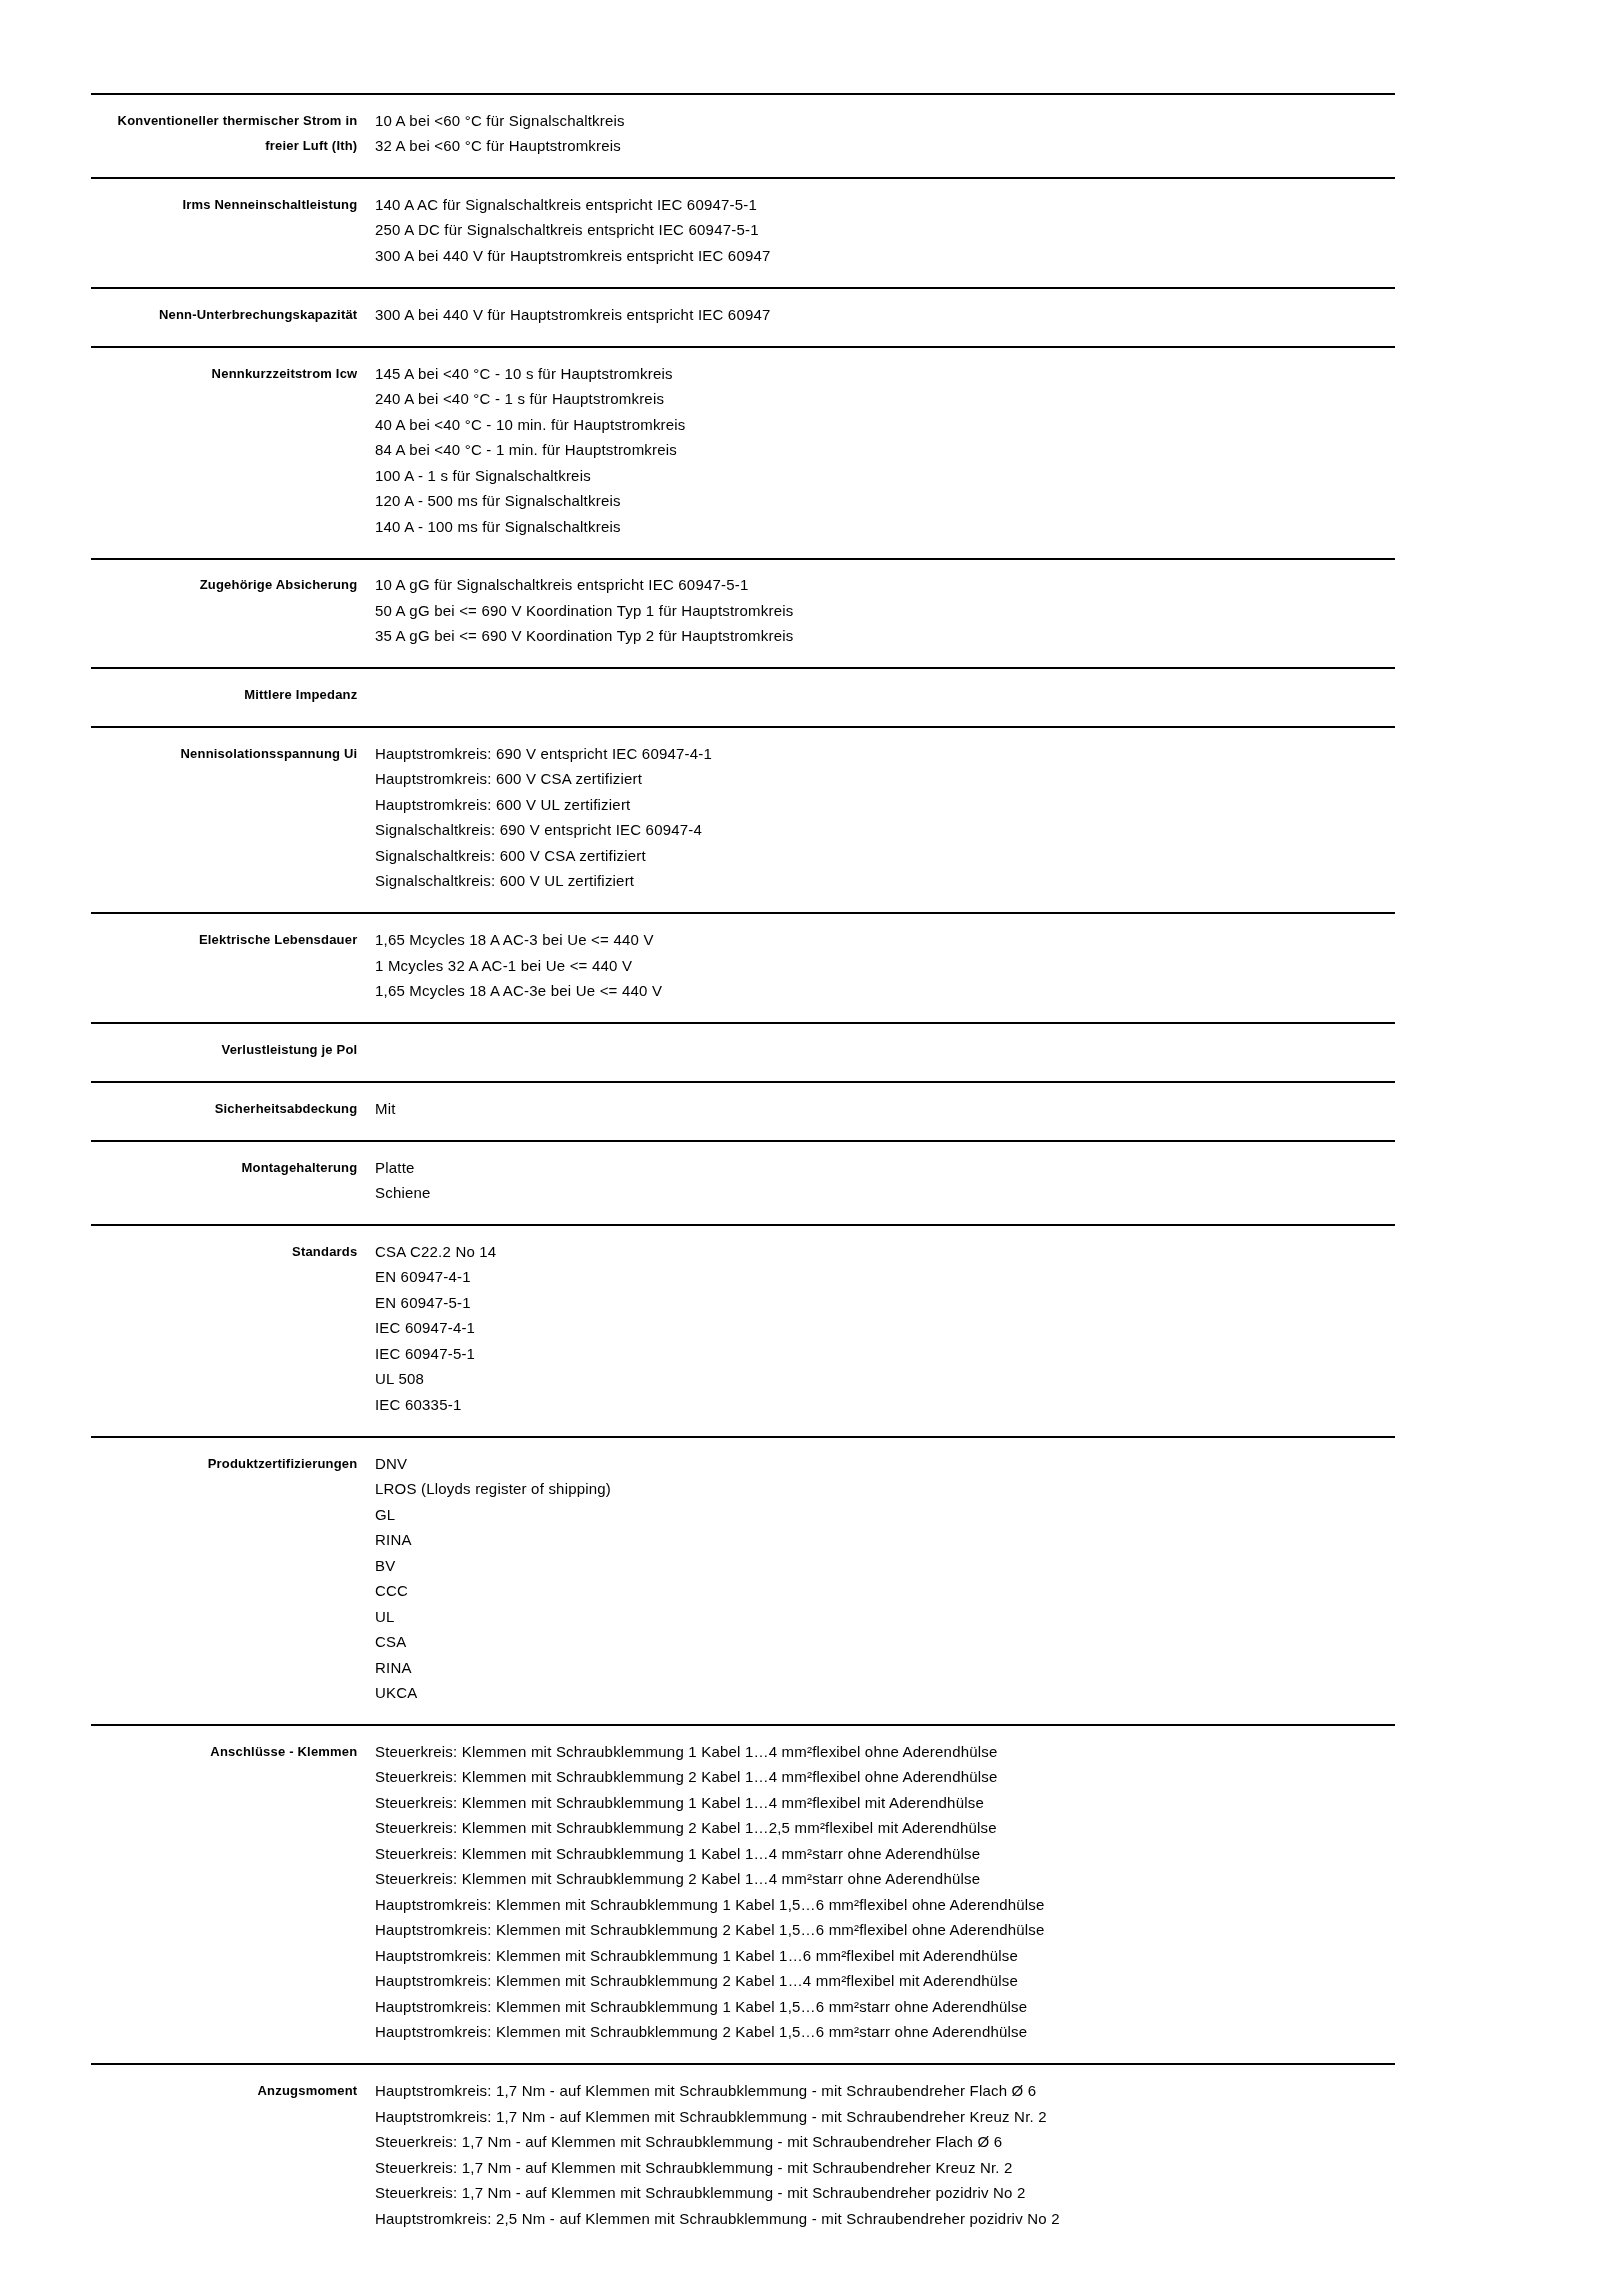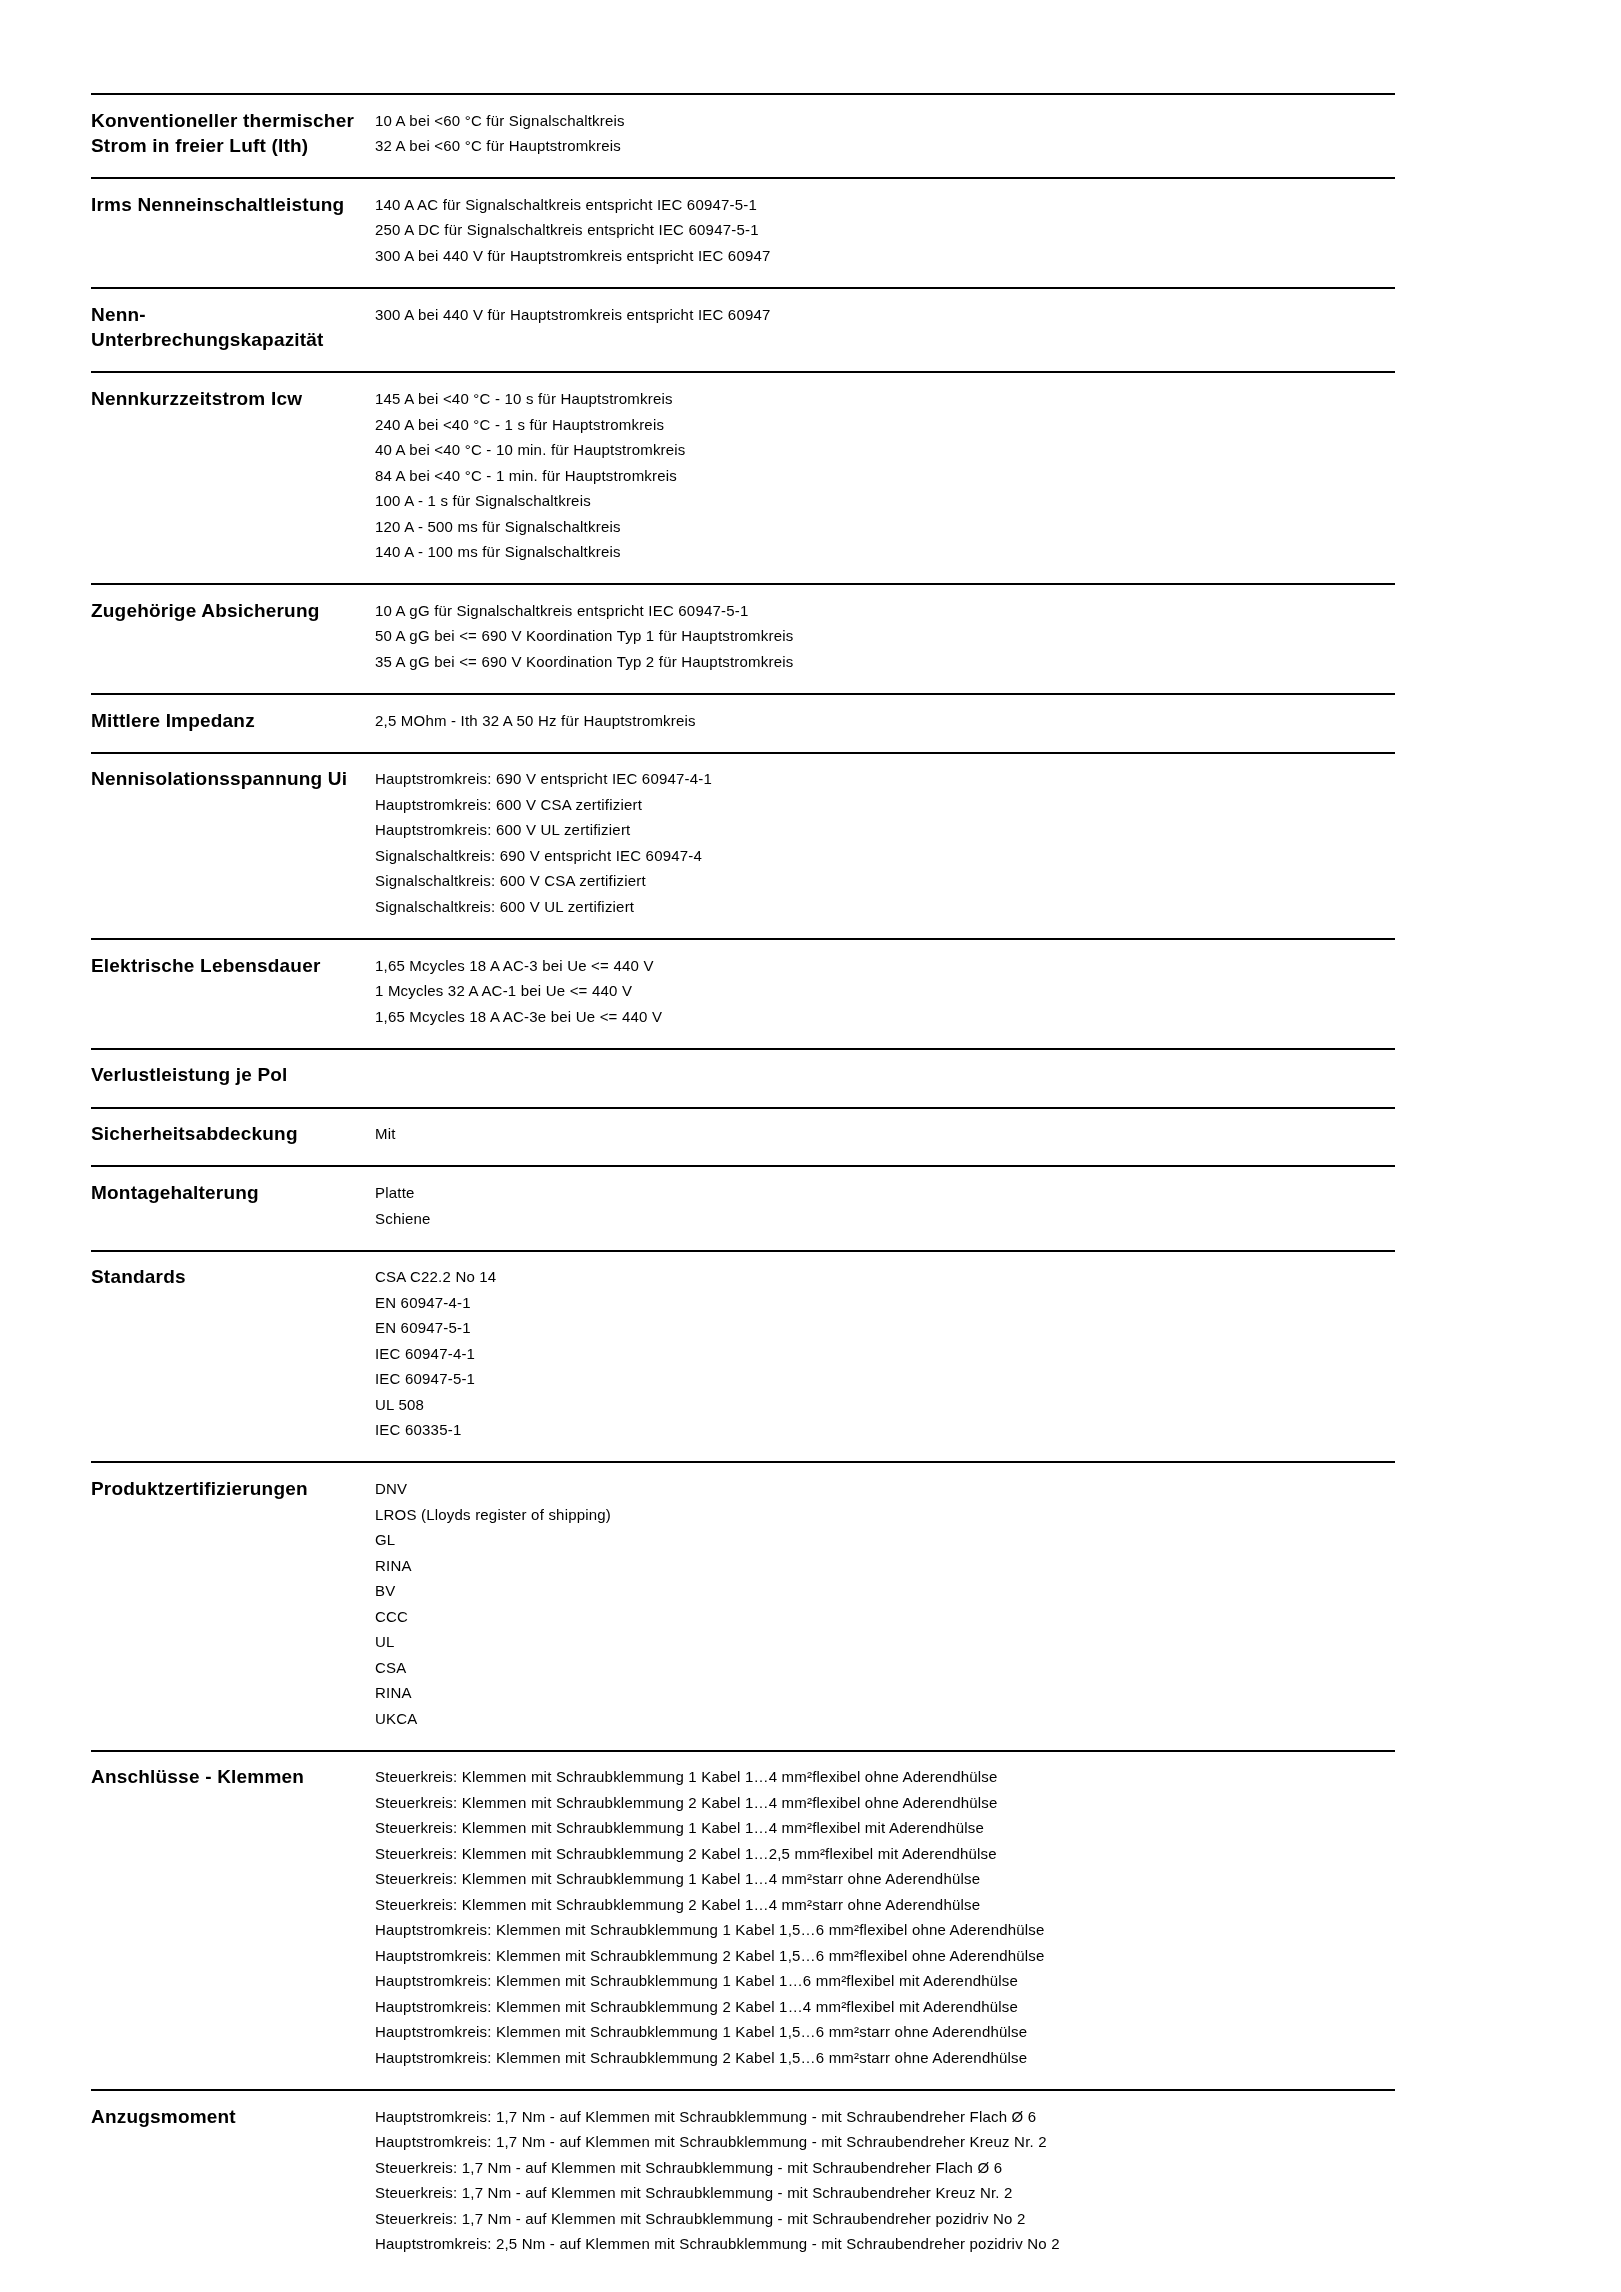--- a/index.html
+++ b/index.html
@@ -29,24 +29,25 @@
     display: flex;
     align-items: flex-start;
     border-top: 2.9px solid #000000;
     padding: 12.7px 0 18.6px 0;
   }
   .spec-label {
     flex: 0 0 284px;
     width: 284px;
     box-sizing: border-box;
     padding-right: 17.6px;
-    font-size: 19px;
+    font-size: 13px;
     font-weight: bold;
     line-height: 25.5px;
     letter-spacing: 0.2px;
+    text-align: right;
   }
   .spec-values {
     flex: 1 1 auto;
     min-width: 0;
     font-size: 15px;
     line-height: 25.5px;
     letter-spacing: 0.2px;
   }
   .value-line {
     white-space: nowrap; 
@@ -93,23 +94,20 @@
       <div class="spec-row">
         <div class="spec-label">Zugehörige Absicherung</div>
         <div class="spec-values">
           <div class="value-line">10 A gG für Signalschaltkreis entspricht IEC 60947-5-1</div>
           <div class="value-line">50 A gG bei &lt;= 690 V Koordination Typ 1 für Hauptstromkreis</div>
           <div class="value-line">35 A gG bei &lt;= 690 V Koordination Typ 2 für Hauptstromkreis</div>
         </div>
       </div>
       <div class="spec-row">
         <div class="spec-label">Mittlere Impedanz</div>
-        <div class="spec-values">
-          <div class="value-line">2,5 MOhm - Ith 32 A 50 Hz für Hauptstromkreis</div>
-        </div>
       </div>
       <div class="spec-row">
         <div class="spec-label">Nennisolationsspannung Ui</div>
         <div class="spec-values">
           <div class="value-line">Hauptstromkreis: 690 V entspricht IEC 60947-4-1</div>
           <div class="value-line">Hauptstromkreis: 600 V CSA zertifiziert</div>
           <div class="value-line">Hauptstromkreis: 600 V UL zertifiziert</div>
           <div class="value-line">Signalschaltkreis: 690 V entspricht IEC 60947-4</div>
           <div class="value-line">Signalschaltkreis: 600 V CSA zertifiziert</div>
           <div class="value-line">Signalschaltkreis: 600 V UL zertifiziert</div>

